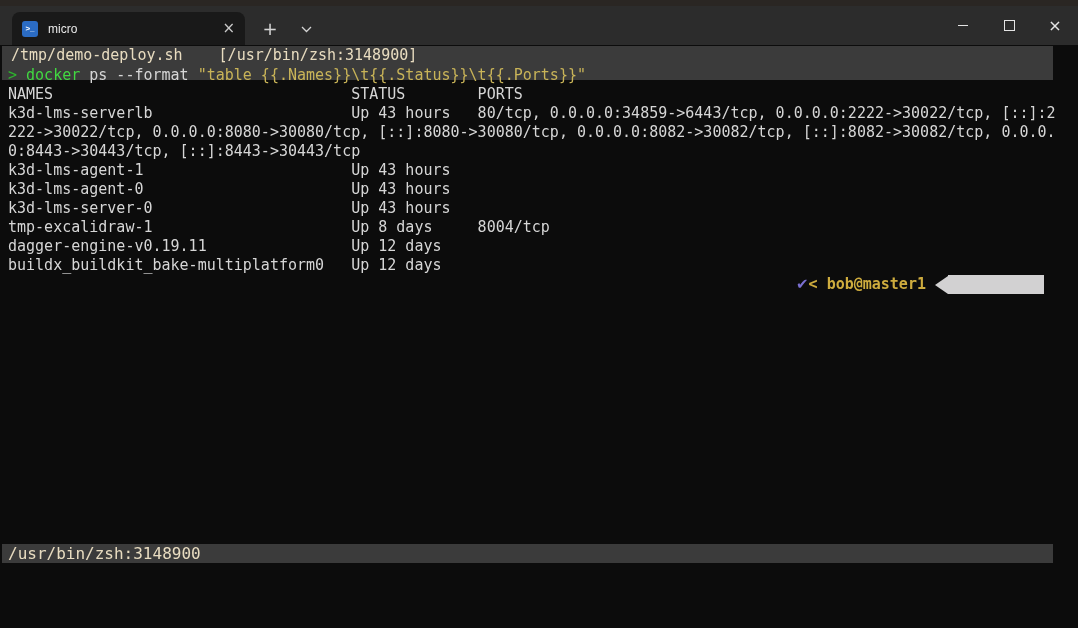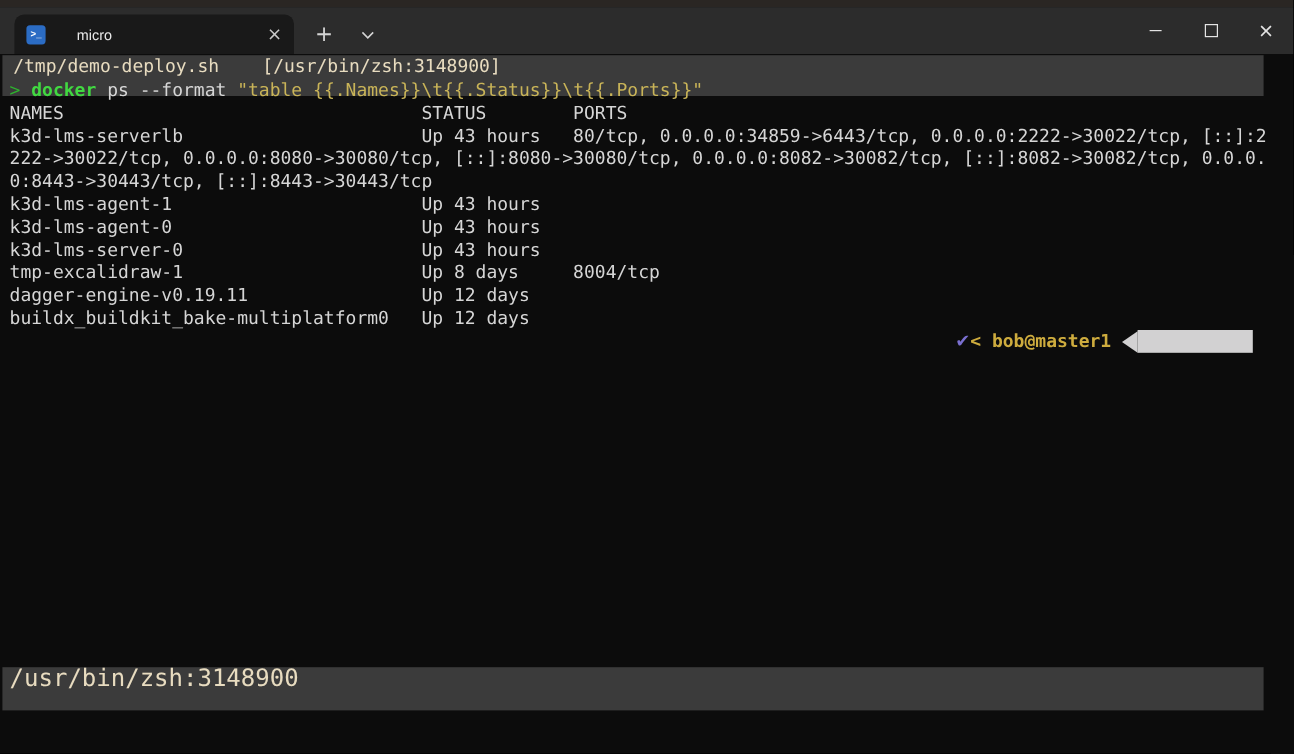--- a/index.html
+++ b/index.html
@@ -8,56 +8,56 @@
          background:var(--terminal-bg);font-family:"DejaVu Sans Mono",monospace;}
   
   .bg-sliver{position:absolute;left:0;top:0;width:1078px;height:6px;background:#2a2623;}
   
   .titlebar{position:absolute;left:0;top:6px;width:1078px;height:39px;background:var(--titlebar-bg);}
   .tt-tab{position:absolute;left:12px;top:6px;width:233px;height:33px;background:var(--tab-bg);
           border-radius:8px 8px 0 0;display:flex;align-items:center;padding:0 10px;box-sizing:border-box;
           font-family:"Liberation Sans","DejaVu Sans",sans-serif;}
   .ps-icon{width:16px;height:16px;border-radius:3px;background:var(--ps-icon-blue);color:#fff;
            font-size:8px;line-height:16px;text-align:center;font-weight:bold;flex:0 0 auto;}
-  .tt-label{flex:1;margin-left:26px;color:#e9e9e9;font-size:12px;}
+  .tt-label{flex:1;margin-left:10px;color:#e9e9e9;font-size:12px;}
   .tt-close{color:#c9c9c9;font-size:15px;line-height:15px;cursor:default;font-family:"DejaVu Sans",sans-serif;}
   .tt-plus{position:absolute;left:256px;top:9px;width:28px;height:28px;color:#d4d4d4;font-size:18px;
            line-height:28px;text-align:center;font-family:"DejaVu Sans",sans-serif;}
   .tt-chevron{position:absolute;left:292px;top:9px;width:28px;height:28px;display:flex;align-items:center;justify-content:center;}
   .win-controls{position:absolute;right:0;top:0;height:39px;display:flex;}
   .win-btn{width:46px;height:39px;display:flex;align-items:center;justify-content:center;color:#e4e4e4;}
   .glyph-min{width:10px;height:0;border-bottom:1px solid #e4e4e4;}
   .glyph-max{width:9px;height:9px;border:1px solid #e4e4e4;}
   .glyph-close{font-size:16px;font-family:"DejaVu Sans",sans-serif;}
   
   .micro-tabbar{position:absolute;left:2px;top:46px;width:1051px;height:34px;background:var(--bar-bg);
                 color:var(--bar-fg);font-size:15px;line-height:19px;white-space:pre;padding-left:9px;box-sizing:border-box;}
   .micro-tabbar .tab1{margin-right:36px;}
   
   .term-lines{position:absolute;left:8px;top:66px;white-space:pre;font-size:15px;line-height:19px;color:var(--fg);}
   .tline{height:19px;}
   .c-green{color:var(--green);}
-  .c-green2{color:var(--green2);font-weight:bold;}
+  .c-green2{color:var(--green2);}
   .c-yellow{color:var(--yellow);}
   .c-fg{color:var(--fg);}
   
   .prompt-row{position:absolute;left:8px;top:275px;height:19px;white-space:pre;font-size:15px;line-height:19px;}
   .pseg{background:var(--prompt-bg);color:var(--prompt-fg);}
   .cursor{display:inline-block;width:10px;height:16px;background:#e9e9e9;vertical-align:-2px;}
   .right-prompt{position:absolute;right:34px;top:275px;height:19px;display:flex;align-items:center;
                 white-space:pre;font-size:15px;line-height:19px;}
   .rp-check{color:var(--rp-purple);font-family:"DejaVu Sans","DejaVu Sans Mono",monospace;font-weight:bold;}
   .rp-yellow{color:var(--rp-yellow);font-weight:bold;}
   .rp-chev{font-weight:bold;}
   .pl-arrow{width:0;height:0;border-top:9.5px solid transparent;border-bottom:9.5px solid transparent;
             border-right:13px solid var(--pl-gray);}
   .pl-block{width:96px;height:19px;background:var(--pl-gray);}
   
-  .statusline{position:absolute;left:2px;top:556px;width:1051px;height:36px;background:var(--bar-bg);
-              color:var(--bar-fg);font-size:20px;line-height:19px;white-space:pre;padding-left:6px;box-sizing:border-box;}
+  .statusline{position:absolute;left:2px;top:544px;width:1051px;height:19px;background:var(--bar-bg);
+              color:var(--bar-fg);font-size:16px;line-height:19px;white-space:pre;padding-left:6px;box-sizing:border-box;}
   .help-line{position:absolute;left:8px;height:19px;color:var(--help-fg);font-size:15px;line-height:19px;white-space:pre;}
   .help-1{top:563px;}
   .help-2{top:582px;}
 </style>
 </head>
 <body>
 
 <div class="stage">
 
   <div class="bg-sliver"></div>

